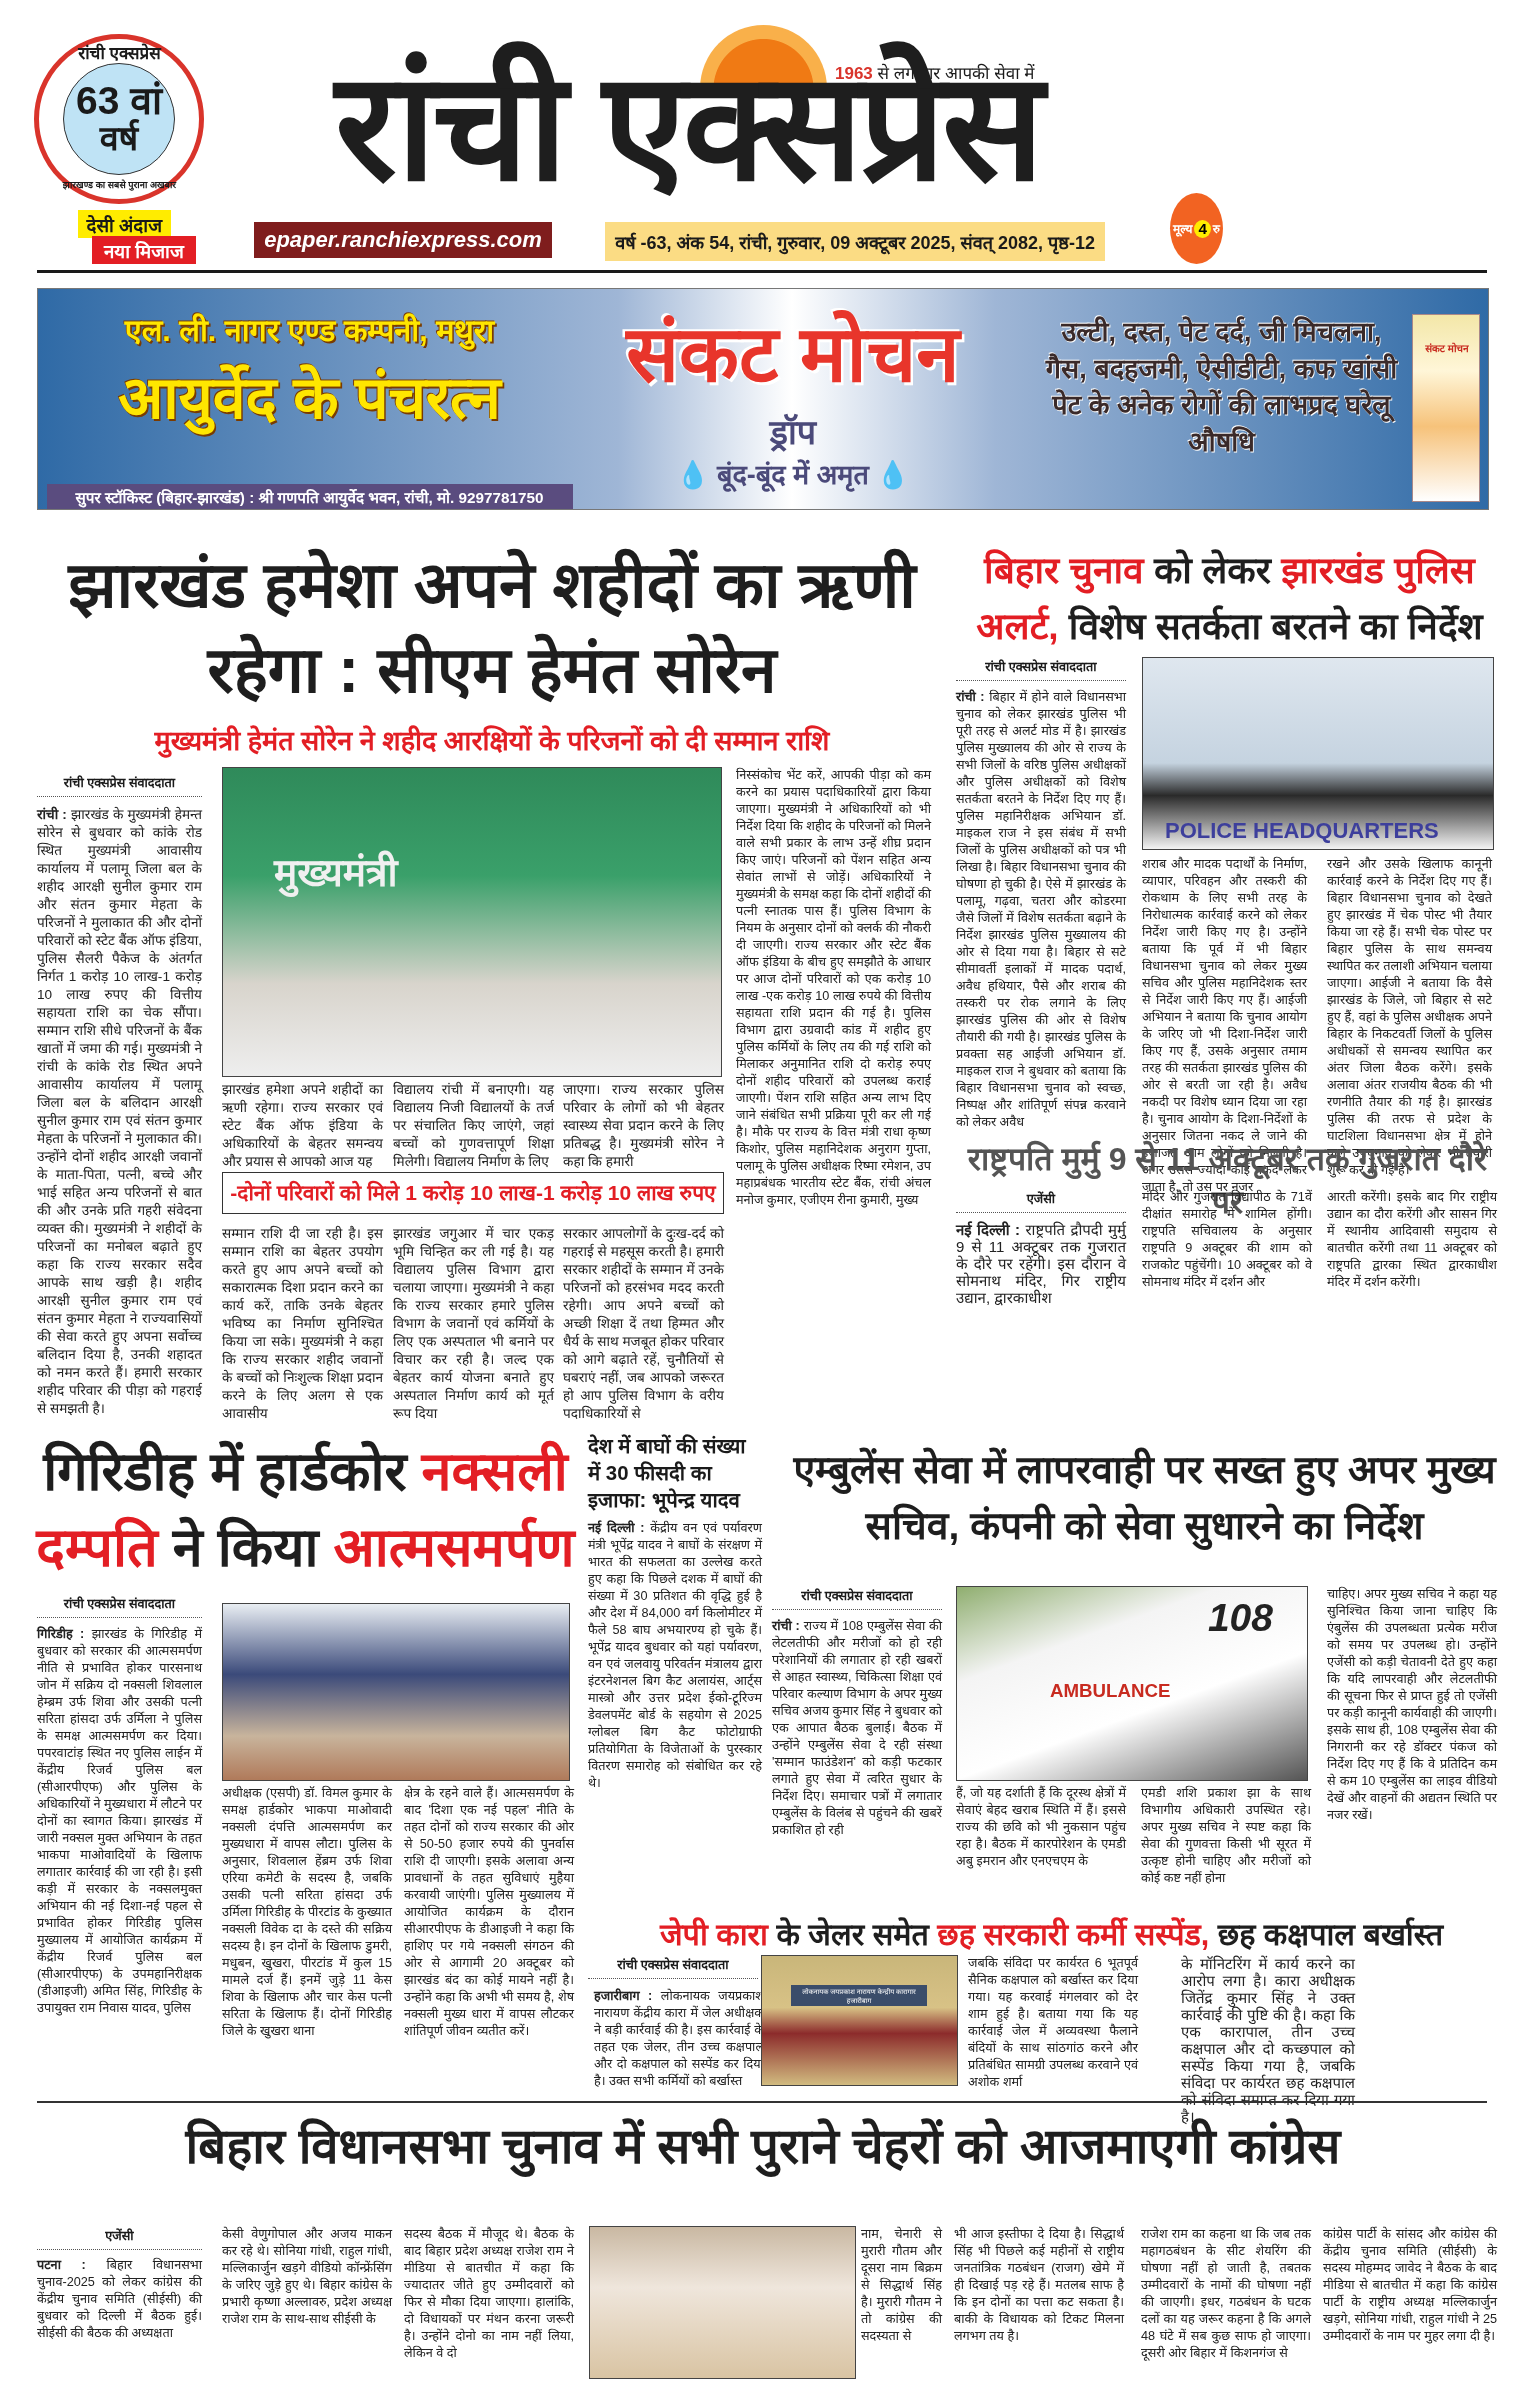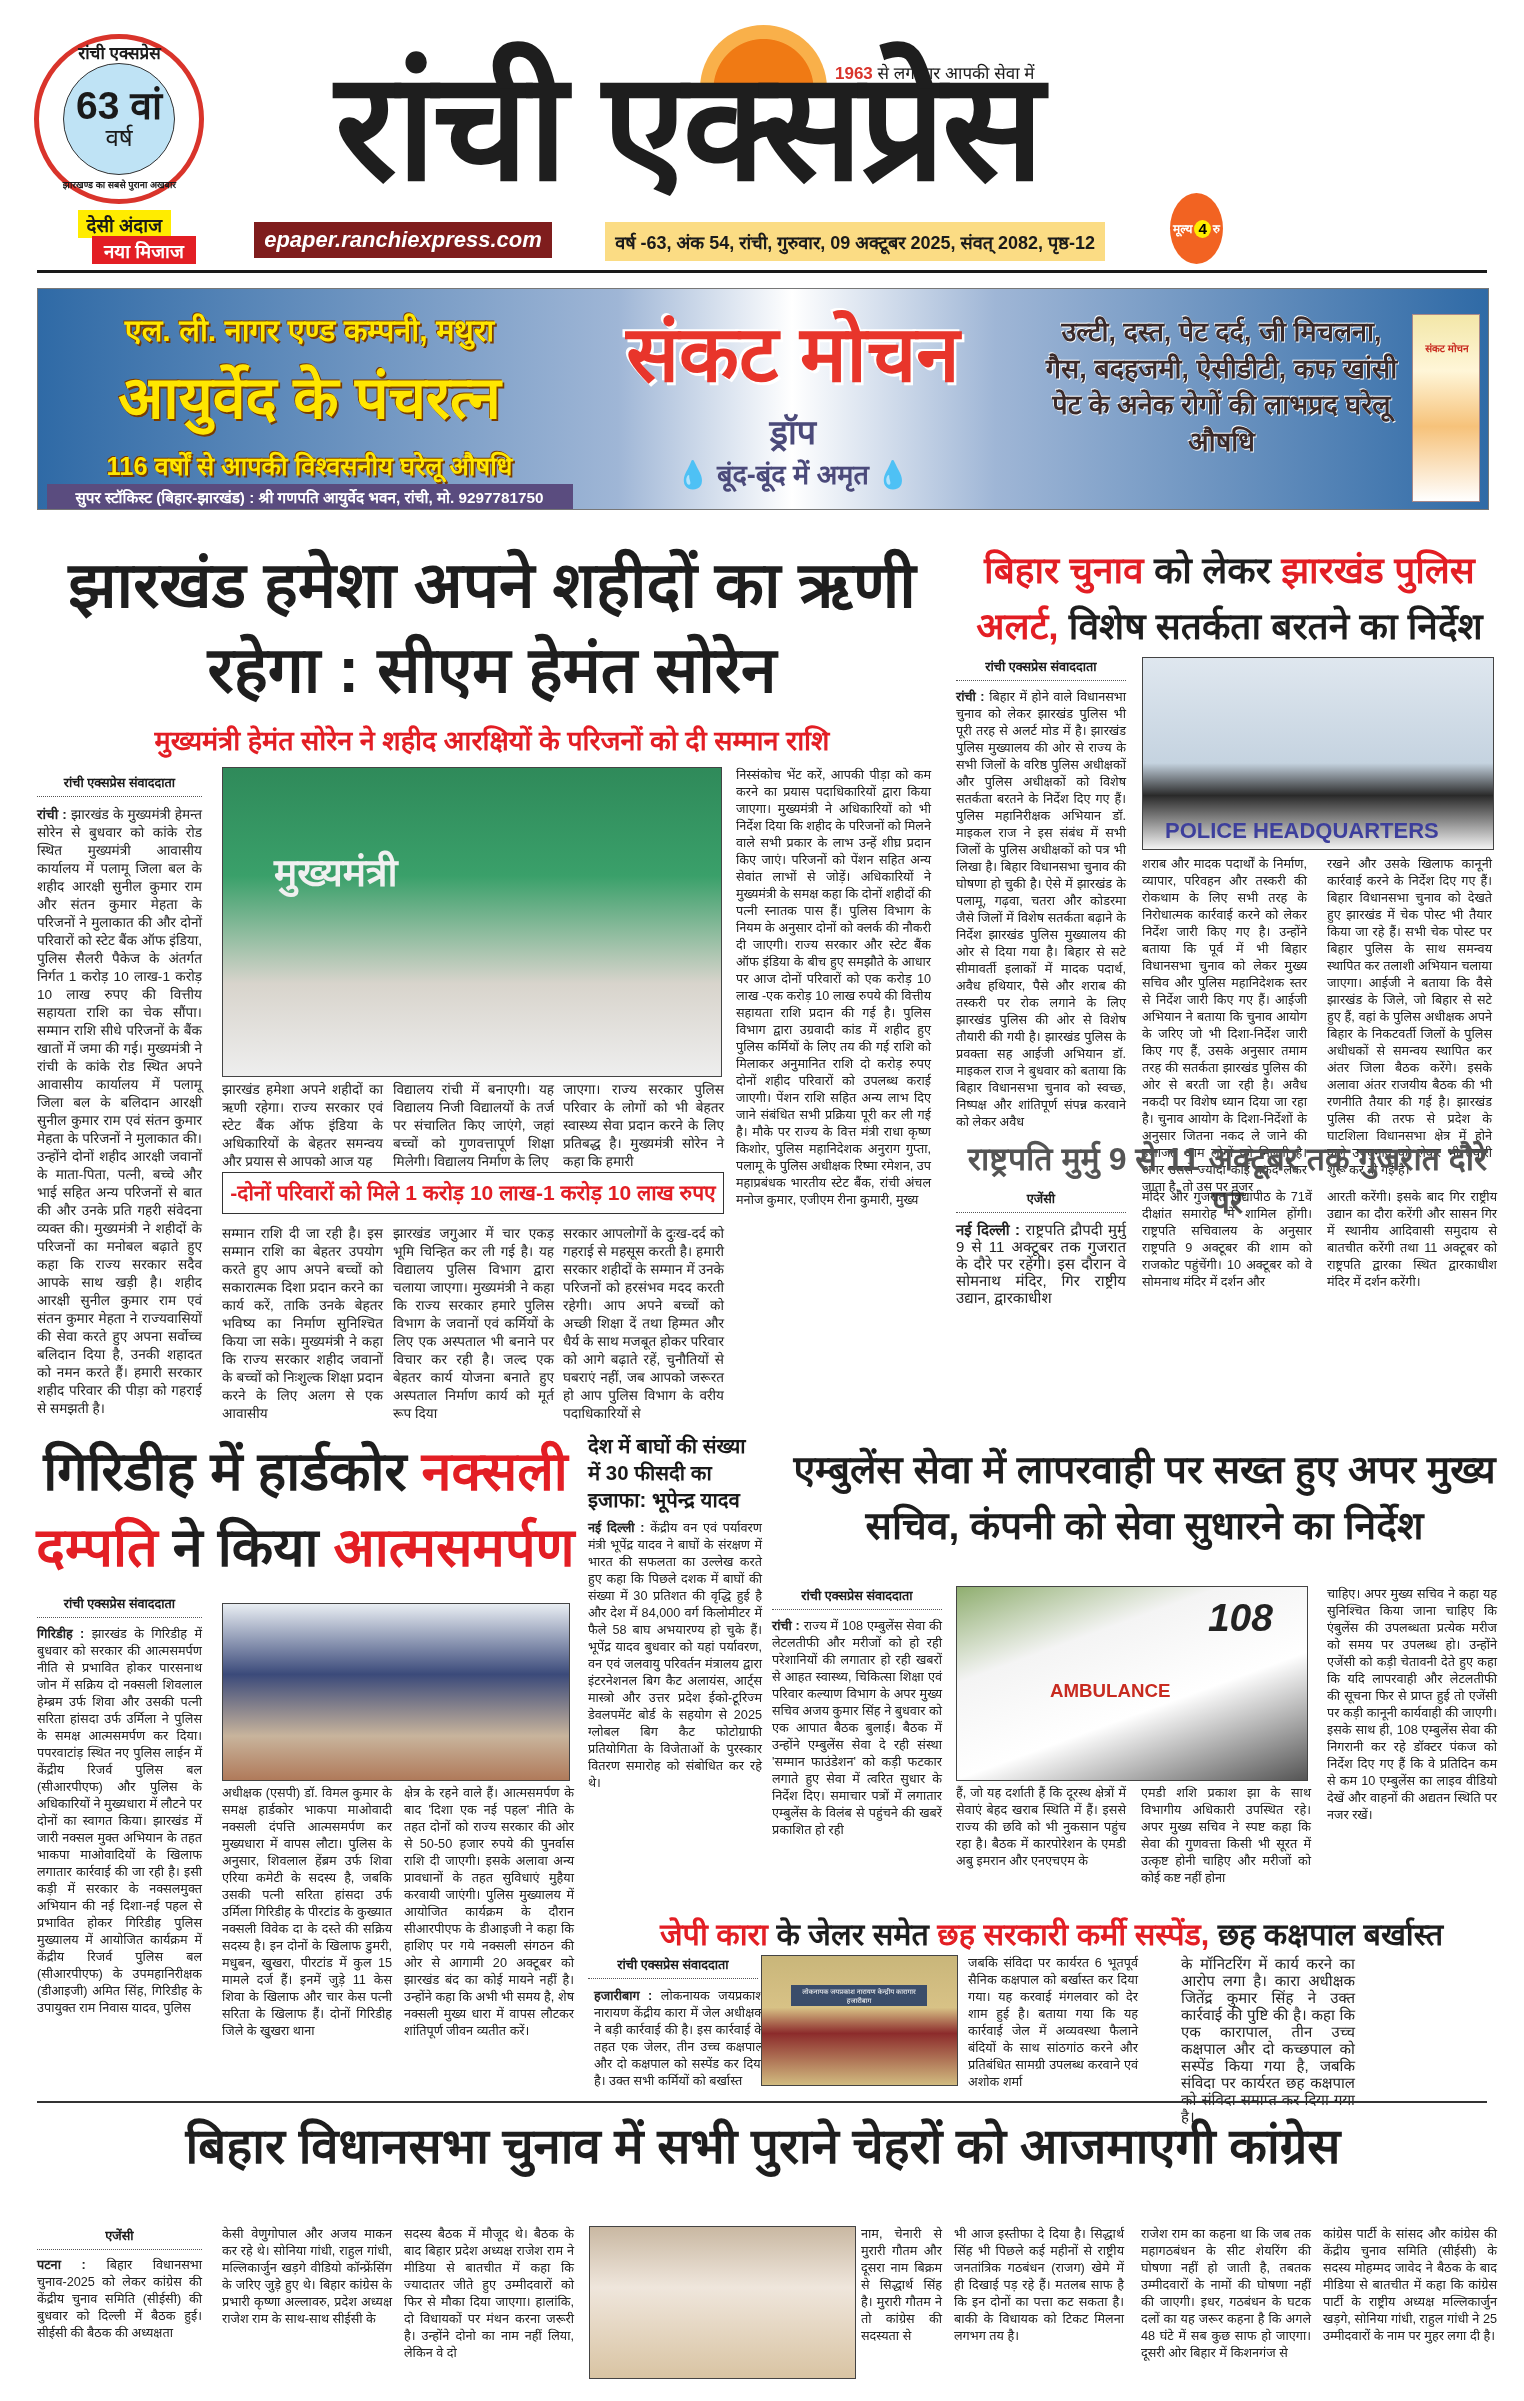--- a/index.html
+++ b/index.html
@@ -2,21 +2,21 @@
 <html style="font-size:13.6px"><head>
 <meta charset="utf-8">
 <style>
   * { box-sizing: border-box; margin: 0; padding: 0; }
   html, body { width: 1525px; height: 2401px; background: #fff; overflow: hidden; }
   body { font-family: "Liberation Sans", "DejaVu Sans", sans-serif; color: #1a1a1a; position: relative; }
   .abs { position: absolute; }
   #logo-badge { left: 34px; top: 34px; width: 170px; height: 170px; border-radius: 50%; border: 5.1px solid #d9342b; background: #fff; }
   #logo-inner { left: 24px; top: 24px; width: 112px; height: 112px; border-radius: 50%; background: #bfe3f5; border: 1.7px solid #333; display:flex; flex-direction:column; align-items:center; justify-content:center; }
   #logo-num { font-size: 39px; font-weight: bold; line-height: 1; }
-  #logo-varsh { font-size: 24px; font-weight: normal; line-height: 1.1; }
+  #logo-varsh { font-size: 34px; font-weight: bold; line-height: 1.1; }
   #logo-arc-top { left: 8.5px; top: 1.7px; width: 144px; text-align: center; font-size: 17px; font-weight: bold; }
   #logo-arc-bottom { left: 8.5px; top: 139px; width: 144px; text-align: center; font-size: 9.3px; font-weight: bold; }
   #tag-desi { left: 78px; top: 210px; background: #ffec00; font-size: 18.7px; font-weight: bold; padding: 1.7px 8.5px; }
   #tag-naya { left: 92px; top: 236px; background: #e31e24; color: #fff; font-size: 18.7px; font-weight: bold; padding: 1.7px 12px; }
   #paper-title { left: 335px; top: 51px; font-size: 151px; font-weight: bold; line-height: 1; letter-spacing: -3.4px; color: #1e1e1e; }
   #sun { left: 700px; top: 25.4px; width: 127px; height: 64px; border-radius: 127px 127px 0 0; background: radial-gradient(circle at 50% 100%, #f07a14 0 55%, #f9b04a 56% 100%); }
   #since-line { left: 835px; top: 61px; font-size: 17px; }
   #since-year { color: #d9342b; font-weight: bold; }
   #url-box { left: 254px; top: 222px; background: #7f1d1d; color: #fff; font-size: 22px; font-weight: bold; font-style: italic; padding: 5.1px 10.2px; }
   #issue-box { left: 605px; top: 222px; background: #fbdc84; font-size: 18px; font-weight: bold; padding: 7.6px 10.2px; }
@@ -146,21 +146,20 @@
 <div class="abs" id="price-badge">
   <span>मूल्य</span>
   <span id="price-num">4</span>
   <span>रु</span>
 </div>
 <div class="abs" id="mast-rule"></div>
 
 <div class="abs" id="ad-banner">
   <div class="abs ad-y" id="ad-company">एल. ली. नागर एण्ड कम्पनी, मथुरा</div>
   <div class="abs ad-y" id="ad-panchratna">आयुर्वेद के पंचरत्न</div>
-  <div class="abs ad-y" id="ad-years">116 वर्षों से आपकी विश्वसनीय घरेलू औषधि</div>
   <div class="abs" id="ad-stockist">सुपर स्टॉकिस्ट (बिहार-झारखंड) : श्री गणपति आयुर्वेद भवन, रांची, मो. 9297781750</div>
   <div class="abs" id="ad-brand">संकट मोचन</div>
   <div class="abs" id="ad-drop">ड्रॉप</div>
   <div class="abs" id="ad-slogan"><span style="color:#e8352b">💧</span> <span>बूंद-बूंद में अमृत</span> <span style="color:#e8352b">💧</span></div>
   <div class="abs" id="ad-uses">उल्टी, दस्त, पेट दर्द, जी मिचलना, गैस, बदहजमी, ऐसीडीटी, कफ खांसी पेट के अनेक रोगों की लाभप्रद घरेलू औषधि</div>
   <div class="abs" id="ad-bottle">
     <div id="ad-bottle-label">संकट मोचन</div>
   </div>
 </div>
 

